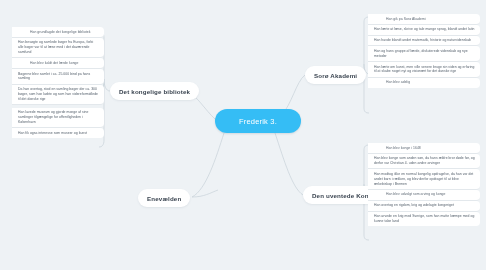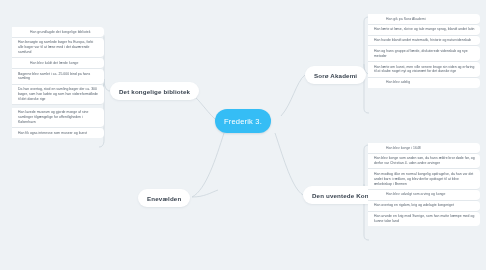--- a/index.html
+++ b/index.html
@@ -10,21 +10,21 @@
     overflow:hidden;
     position:relative;
   }
   #canvas{position:absolute;inset:0;width:486px;height:270px;}
   #edges{position:absolute;left:0;top:0;width:486px;height:270px;pointer-events:none;}
 
   
   .center-node{
     position:absolute;
     left:215px;top:109px;
-    width:56px;height:24px;
+    width:86px;height:24px;
     border-radius:13px;
     background:#35bdf5;
     display:flex;align-items:center;justify-content:center;
     color:#ffffff;
     font-size:7.5px;
     letter-spacing:.2px;
     box-shadow:0 1px 2px rgba(80,110,130,.18);
   }
 
   

